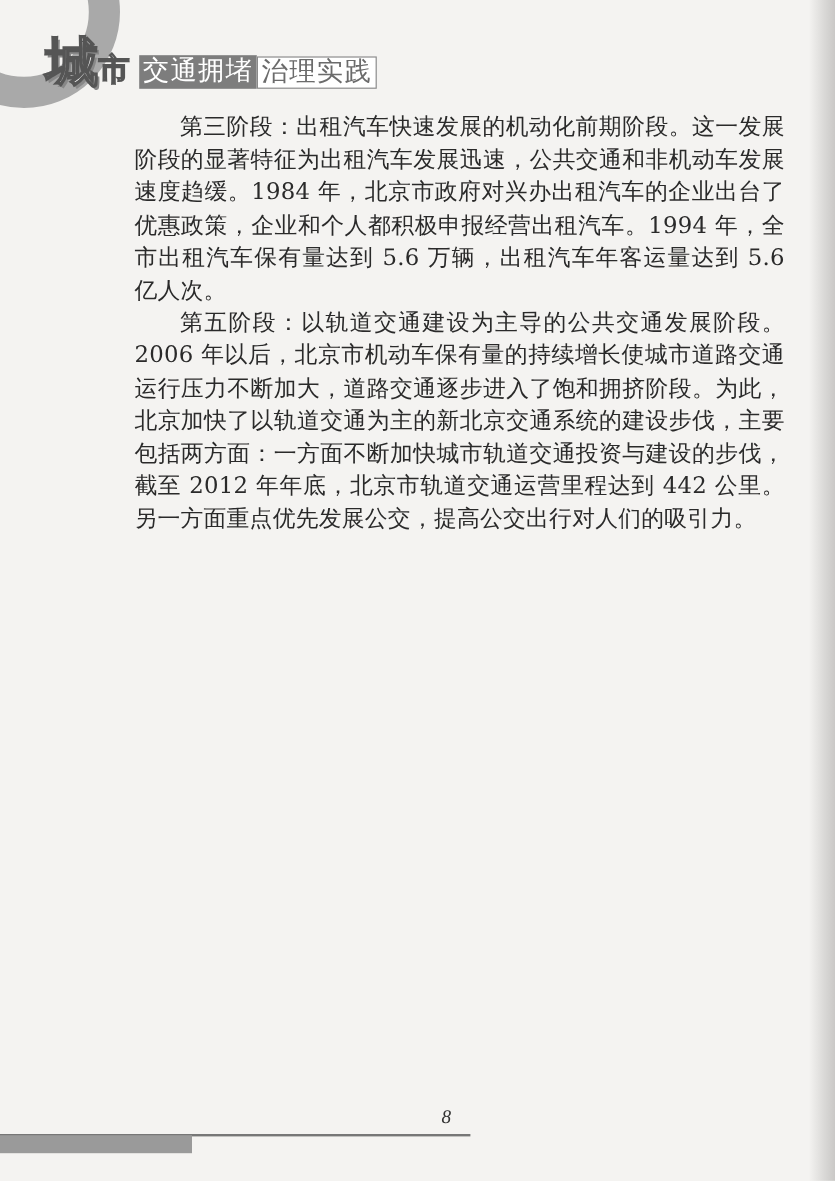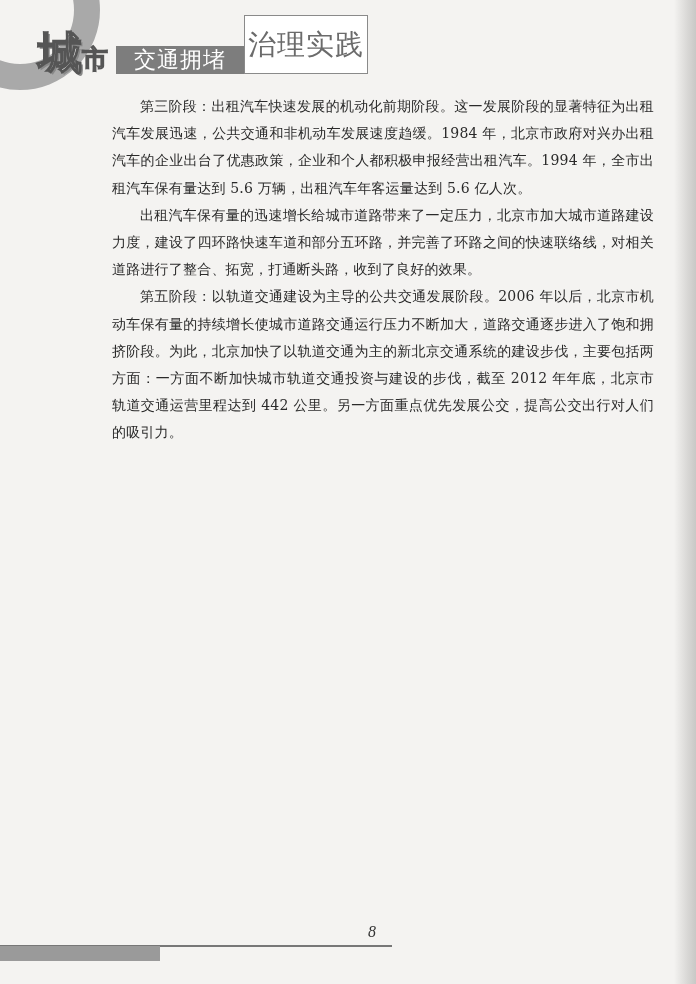--- a/index.html
+++ b/index.html
@@ -34,37 +34,37 @@
     }
     .title-small {
       font-size: 26px; line-height: 28px; font-weight: bold;
       color: #fff; -webkit-text-stroke: 1px #555;
       margin-left: 2px; margin-bottom: 3px;
     }
     .title-dark {
       margin-left: 8px; margin-bottom: 2px;
       background: #7d7d7d; color: #fff;
       font-family: "DejaVu Sans", sans-serif;
-      font-size: 22px; line-height: 28px; padding: 0 18px;
+      font-size: 22px; line-height: 28px; padding: 0 3px;
       letter-spacing: 1px;
     }
     .title-light {
       margin-bottom: 2px;
       background: #fff; color: #6b6b6b;
       border: 1.5px solid #8a8a8a;
       font-family: "DejaVu Sans", sans-serif;
-      font-size: 28px; line-height: 25px; padding: 16px 3px;
+      font-size: 22px; line-height: 25px; padding: 0 3px;
       letter-spacing: 1px;
     }
     .body-text {
       position: absolute; left: 112px; top: 93px; width: 542px;
     }
     .para {
       margin: 0;
-      font-size: 14px;
+      font-size: 19px;
       line-height: 27.2px;
       text-align: justify;
       text-indent: 2em;
       letter-spacing: 0.2px;
     }
     .footer-line {
       position: absolute; left: 0; top: 945px; width: 392px; height: 2px;
       background: #777;
     }
     .footer-bar {
@@ -85,19 +85,18 @@
 
 <div class="header">
   <span class="title-big">城</span>
   <span class="title-small">市</span>
   <span class="title-dark">交通拥堵</span>
   <span class="title-light">治理实践</span>
 </div>
 
 <div class="body-text">
   <p class="para">第三阶段：出租汽车快速发展的机动化前期阶段。这一发展阶段的显著特征为出租汽车发展迅速，公共交通和非机动车发展速度趋缓。1984 年，北京市政府对兴办出租汽车的企业出台了优惠政策，企业和个人都积极申报经营出租汽车。1994 年，全市出租汽车保有量达到 5.6 万辆，出租汽车年客运量达到 5.6 亿人次。</p>
-  <p class="para">出租汽车保有量的迅速增长给城市道路带来了一定压力，北京市加大城市道路建设力度，建设了四环路快速车道和部分五环路，并完善了环路之间的快速联络线，对相关道路进行了整合、拓宽，打通断头路，收到了良好的效果。</p>
   <p class="para">第五阶段：以轨道交通建设为主导的公共交通发展阶段。2006 年以后，北京市机动车保有量的持续增长使城市道路交通运行压力不断加大，道路交通逐步进入了饱和拥挤阶段。为此，北京加快了以轨道交通为主的新北京交通系统的建设步伐，主要包括两方面：一方面不断加快城市轨道交通投资与建设的步伐，截至 2012 年年底，北京市轨道交通运营里程达到 442 公里。另一方面重点优先发展公交，提高公交出行对人们的吸引力。</p>
 </div>
 
 <div class="page-number">8</div>
 <div class="footer-line"></div>
 <div class="footer-bar"></div>
 
 </body></html>

